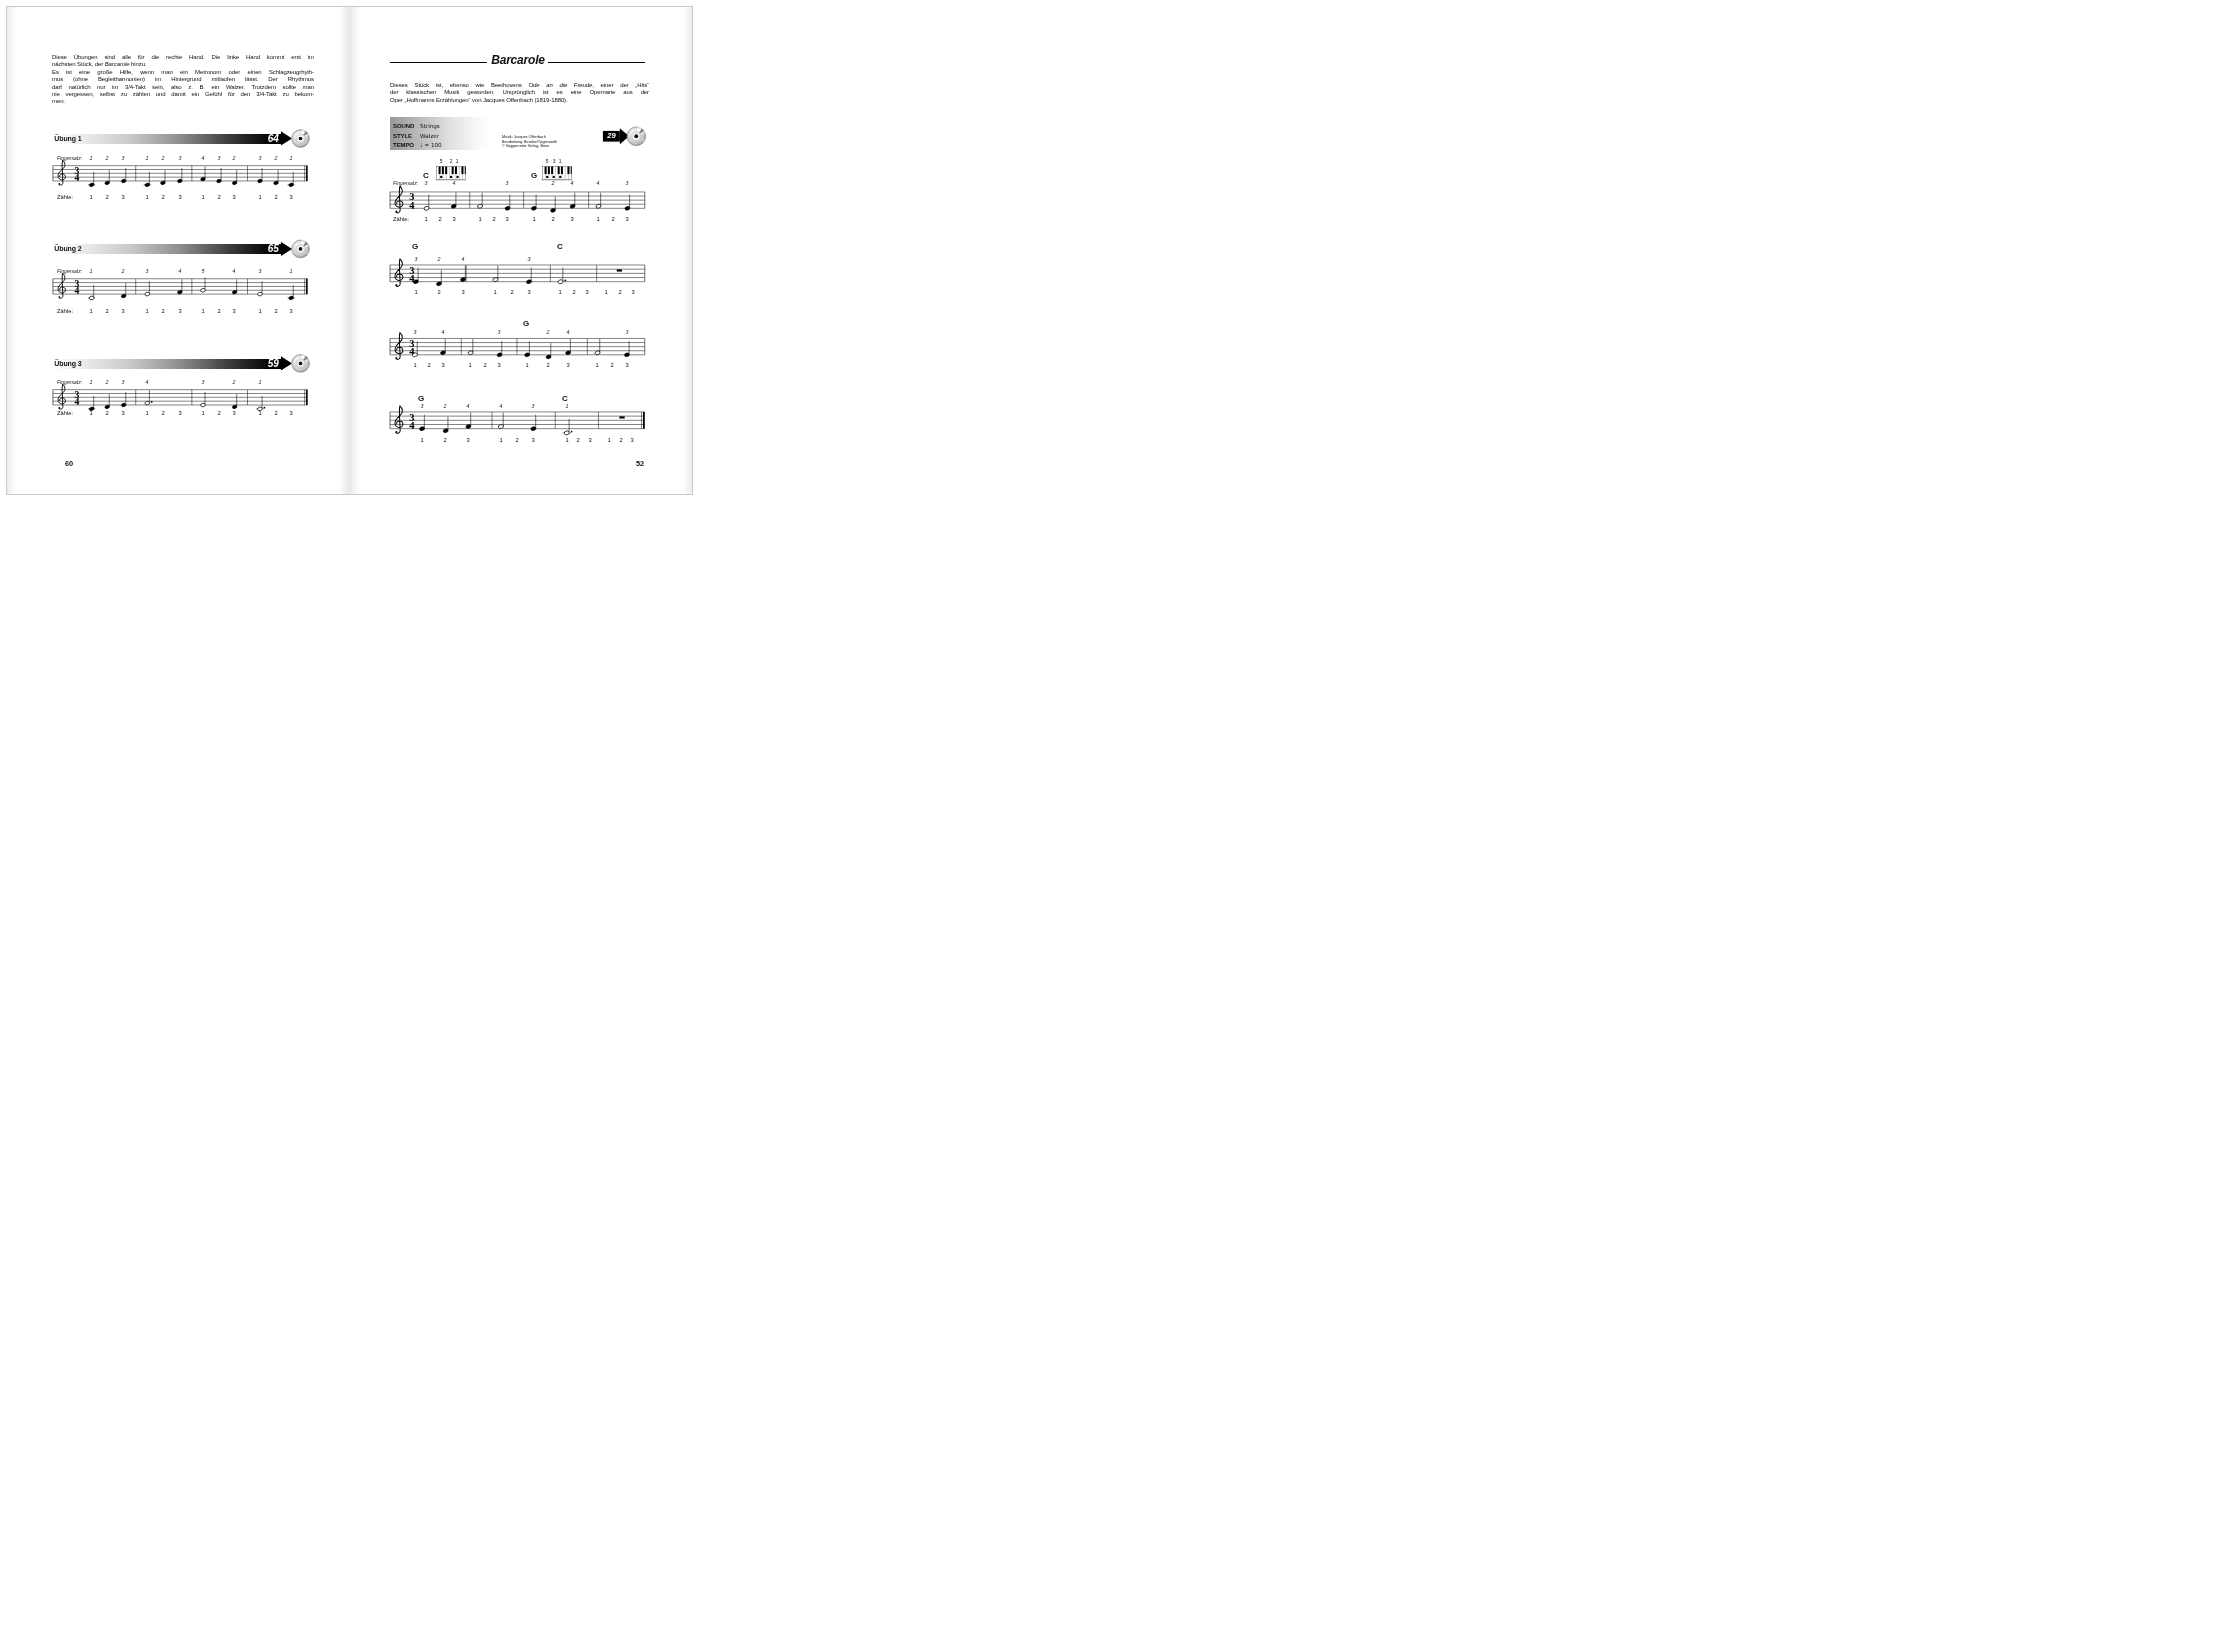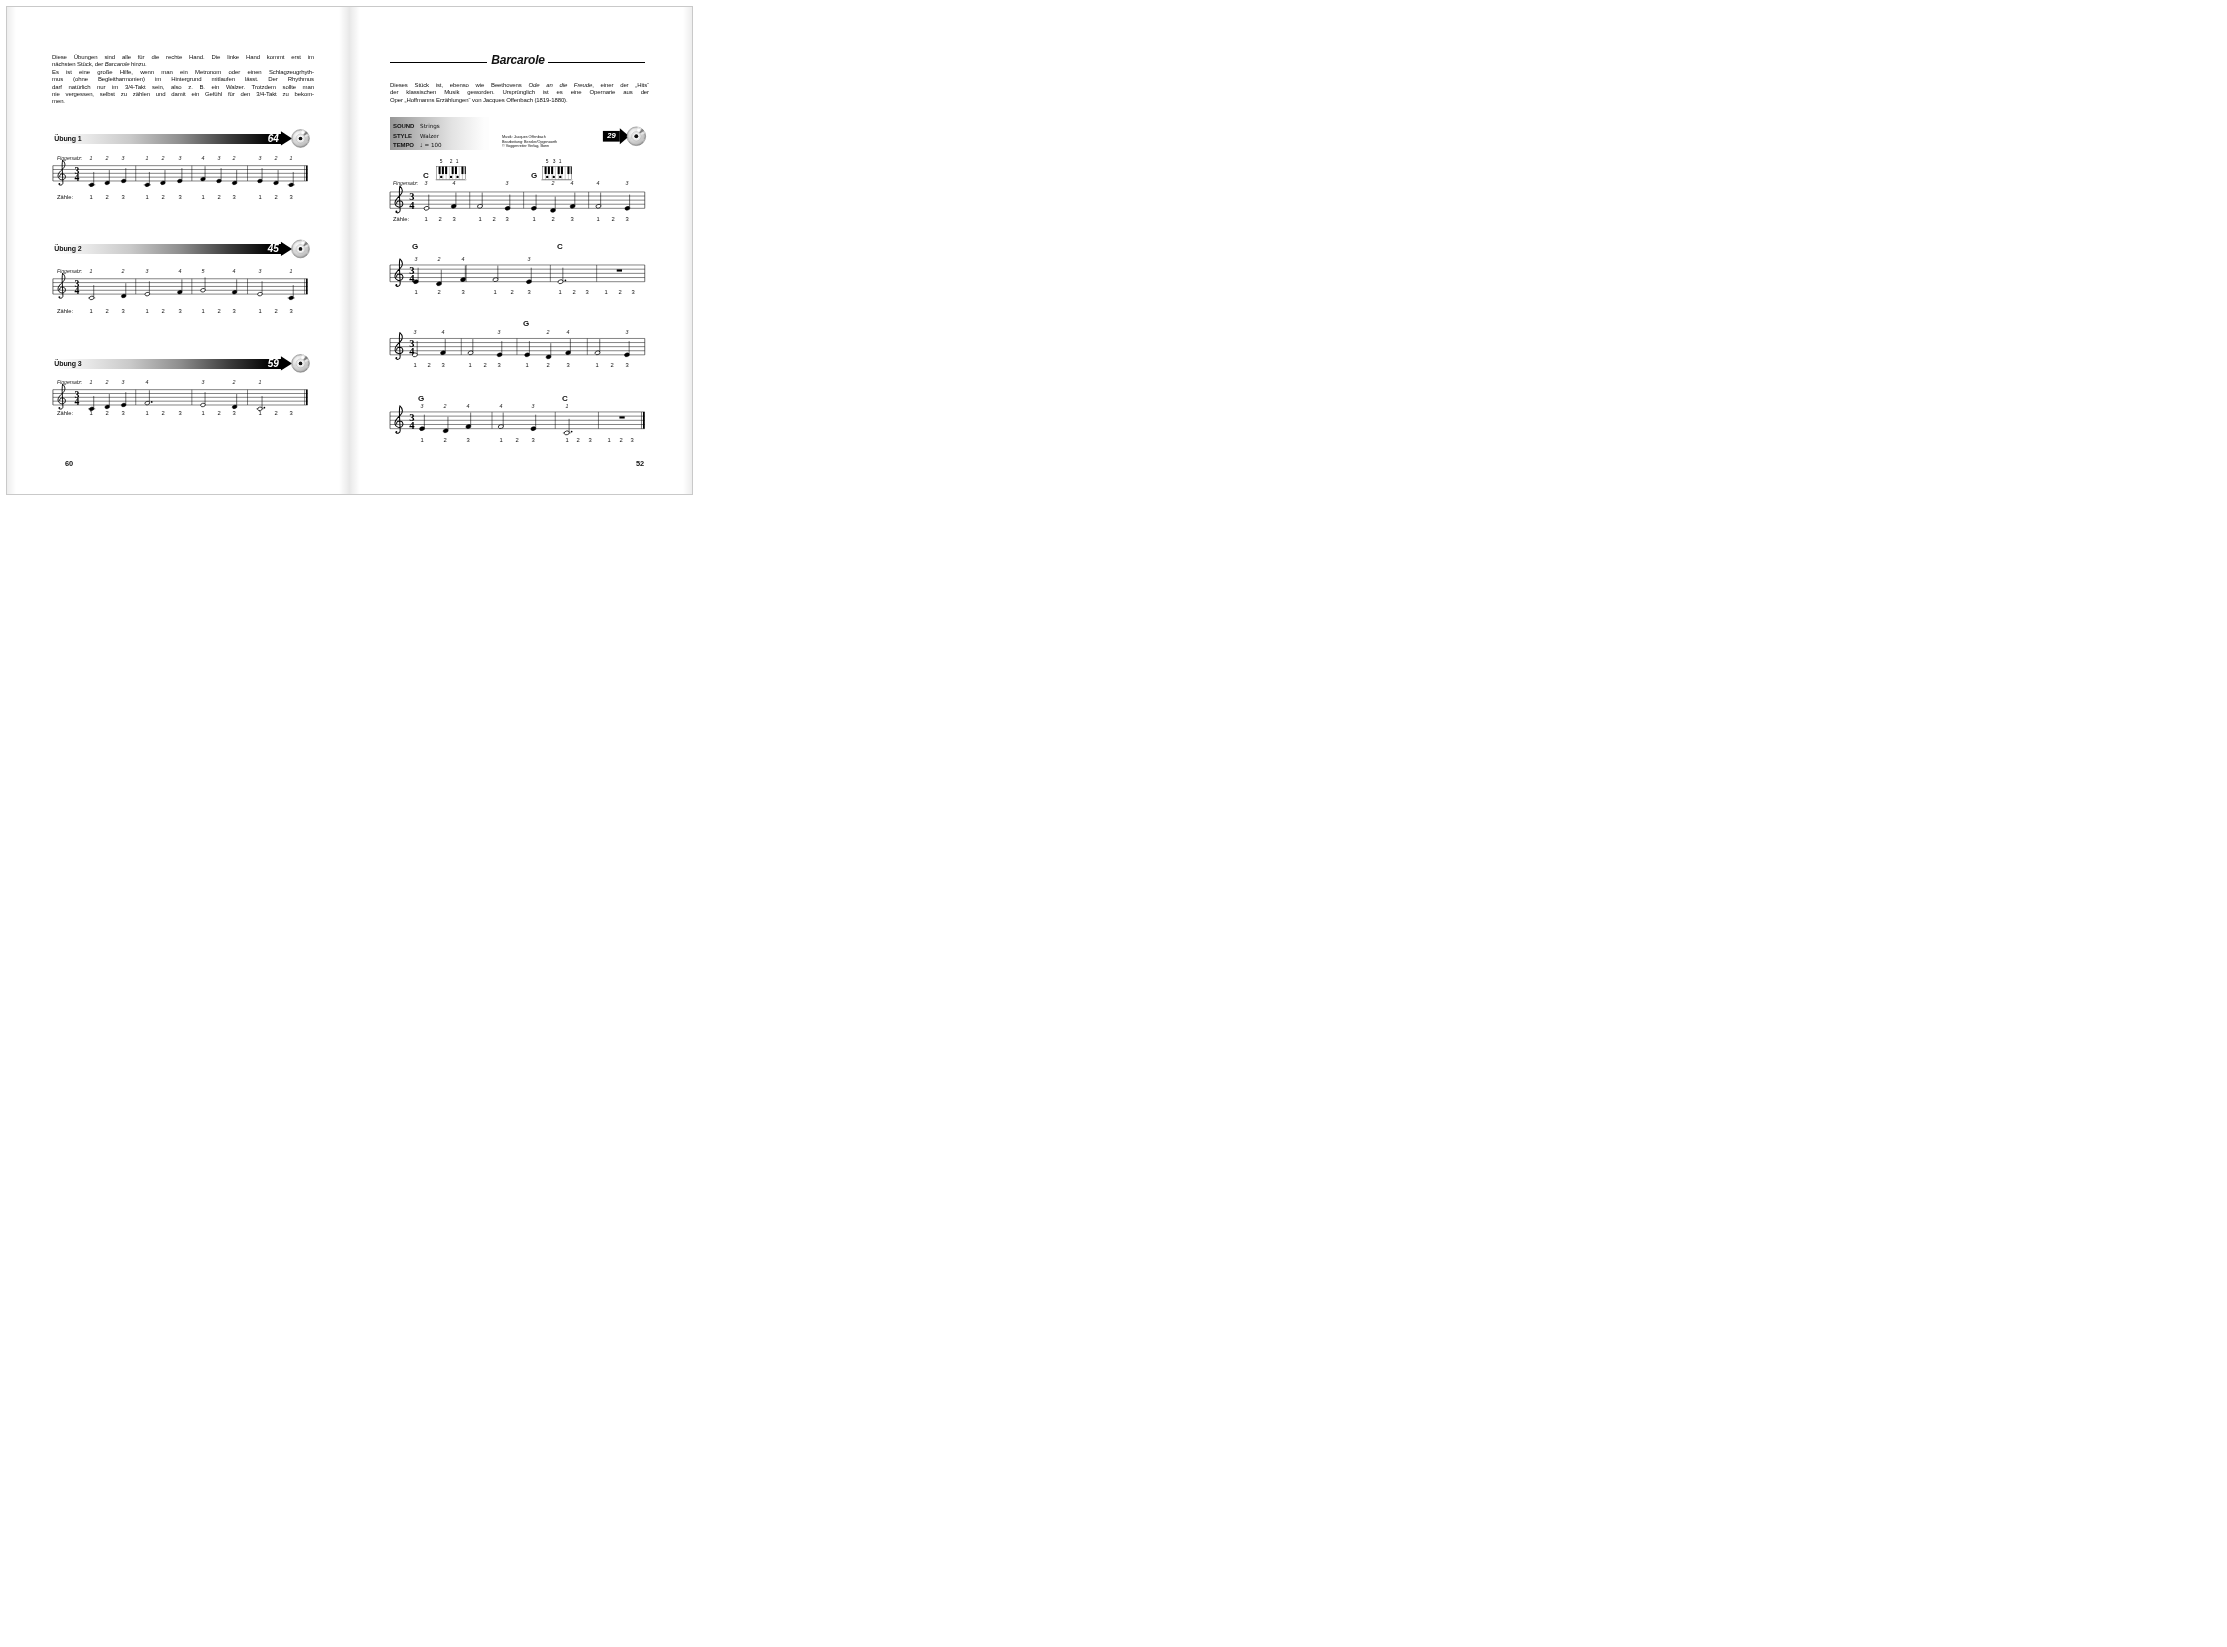--- a/index.html
+++ b/index.html
@@ -419,21 +419,21 @@
         <div class="j"><span>nie vergessen, selbst zu zählen und damit ein Gefühl für den 3/4-Takt zu bekom-</span></div>
         <div><span>men.</span></div>
       </div>
 
     <div class="trackbar" id="bar0" style="top: 134px;">
       <span class="tb-label">Übung 1</span>
       <span class="tb-num">64</span>
     </div>
     <div class="trackbar" id="bar1" style="top: 244px;">
       <span class="tb-label">Übung 2</span>
-      <span class="tb-num">45</span>
+      <span class="tb-num">65</span>
     </div>
     <div class="trackbar" id="bar2" style="top: 359px;">
       <span class="tb-label">Übung 3</span>
       <span class="tb-num">59</span>
     </div>
 
     <span class="title">Barcarole</span>
     <div class="hr hr-l"></div>
     <div class="hr hr-r"></div>
 

